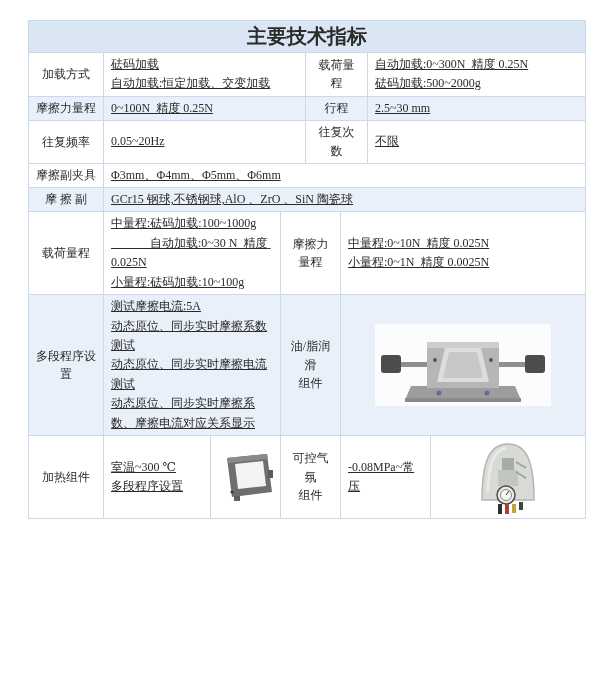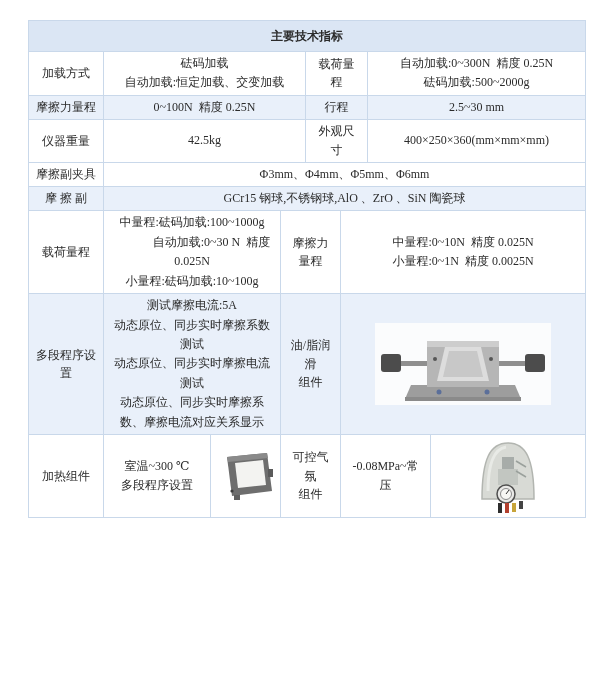--- a/index.html
+++ b/index.html
@@ -23,34 +23,35 @@
   td{
     border:1px solid var(--border-color);
     font-size:12px;
     padding:2px 7px;
     vertical-align:middle;
     overflow:hidden;
   }
   tr.section-header td{
     background:var(--header-bg);
     text-align:center;
-    font-size:12px;
+    font-size:20px;
     font-weight:bold;
     height:26px;
     padding:2px 0;
   }
   .lbl{
     text-align:center;
     white-space:pre-line;
     line-height:1.55;
   }
   .val{
     white-space:pre-wrap;
     line-height:1.62;
-    text-align:center;
+    text-align:left;
+    text-decoration:underline;
   }
   tr.r-blue td{background:var(--row-alt-bg);}
   tr.r-white td{background:var(--row-bg);}
   td.photo{text-align:center;padding:2px 1px;}
   td.photo svg{display:block;margin:0 auto;}
 </style>
 </head>
 <body>
 
 <div class="page">
@@ -74,24 +75,24 @@
       <td class="val">自动加载:0~300N  精度 0.25N
 砝码加载:500~2000g</td>
     </tr>
     <tr class="r-blue">
       <td class="lbl">摩擦力量程</td>
       <td class="val">0~100N  精度 0.25N</td>
       <td class="lbl">行程</td>
       <td class="val">2.5~30 mm</td>
     </tr>
     <tr class="r-white">
-      <td class="lbl">仪器重量</td>
-      <td class="val">42.5kg</td>
-      <td class="lbl">外观尺寸</td>
-      <td class="val">400×250×360(mm×mm×mm)</td>
+      <td class="lbl">往复频率</td>
+      <td class="val">0.05~20Hz</td>
+      <td class="lbl">往复次数</td>
+      <td class="val">不限</td>
     </tr>
     <tr class="r-white">
       <td class="lbl">摩擦副夹具</td>
       <td class="val" colspan="3">Φ3mm、Φ4mm、Φ5mm、Φ6mm</td>
     </tr>
     <tr class="r-blue">
       <td class="lbl">摩 擦 副</td>
       <td class="val" colspan="3">GCr15 钢球,不锈钢球,AlO 、ZrO 、SiN 陶瓷球</td>
     </tr>
   </tbody>

